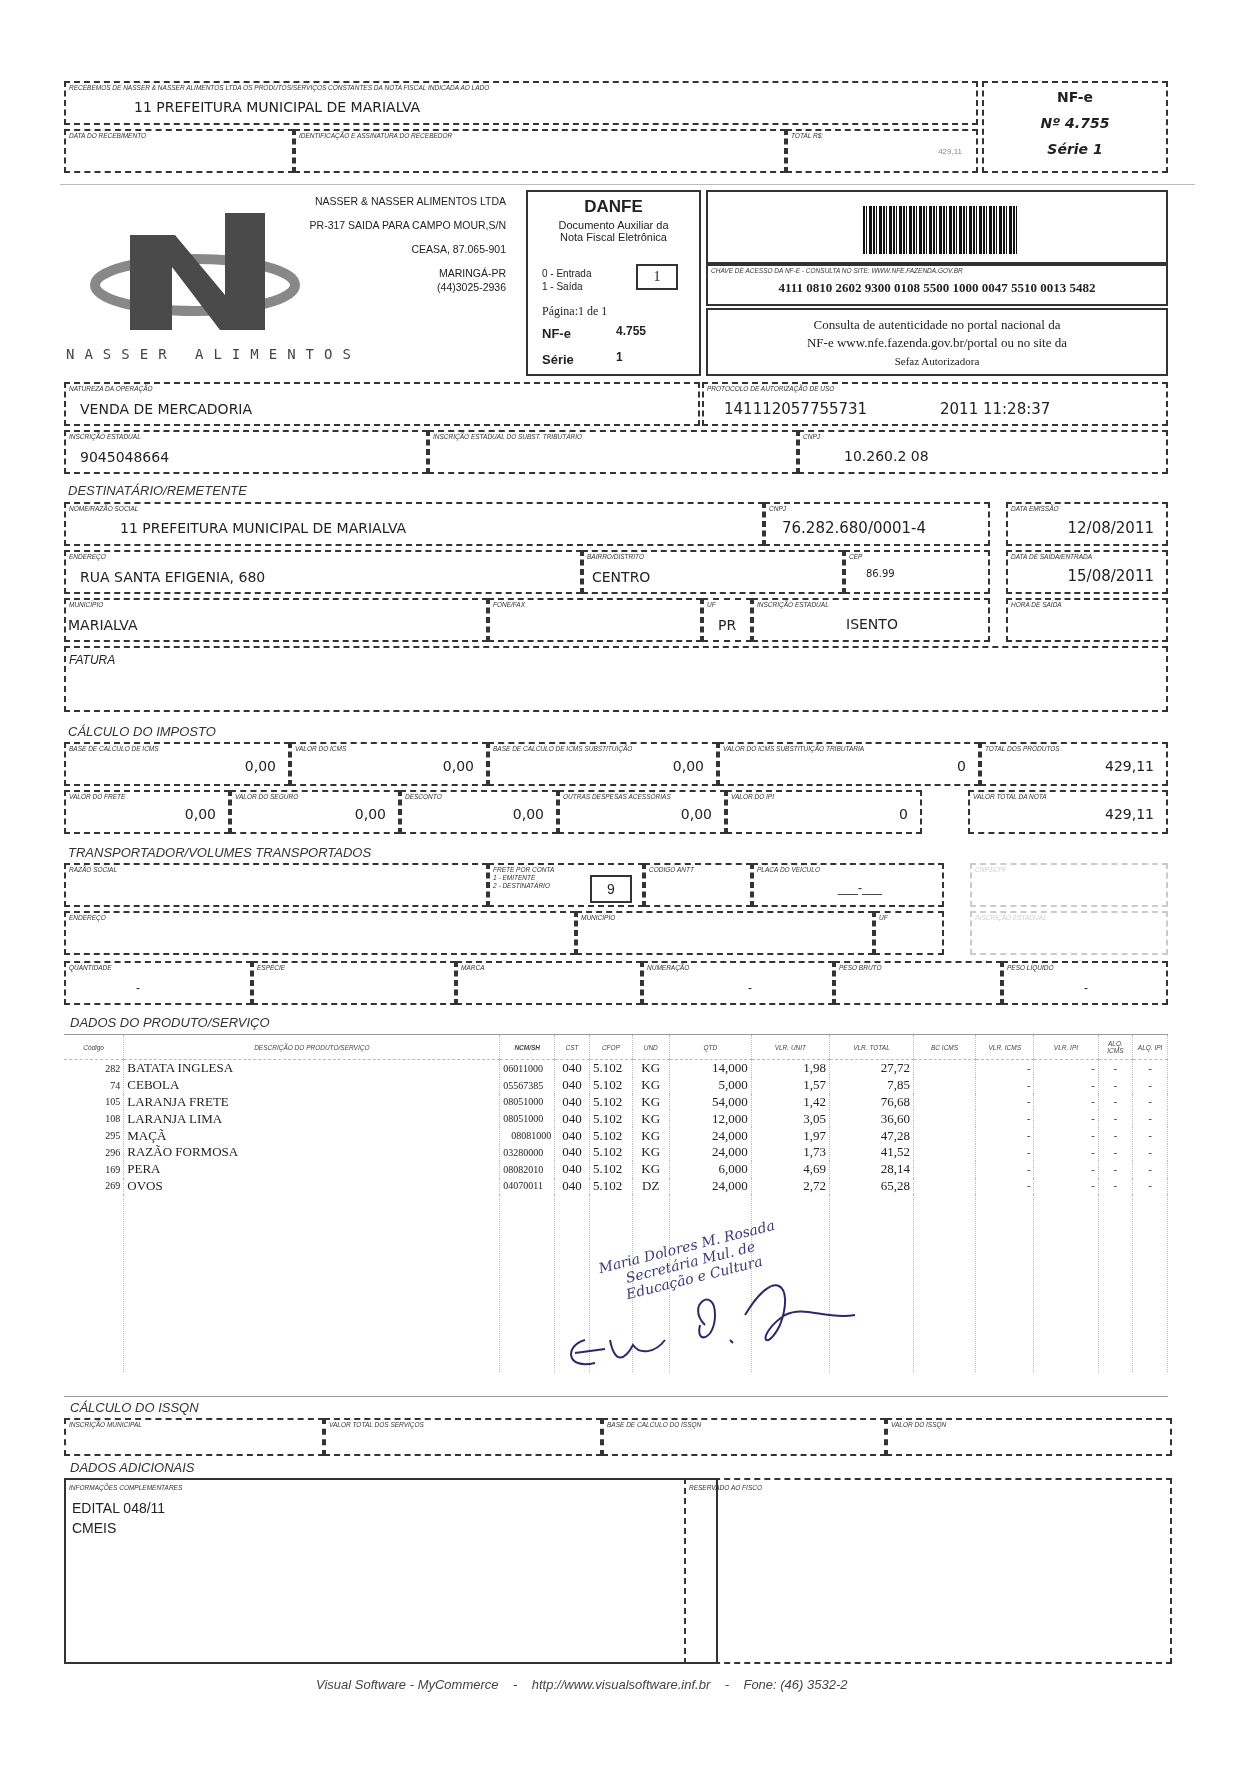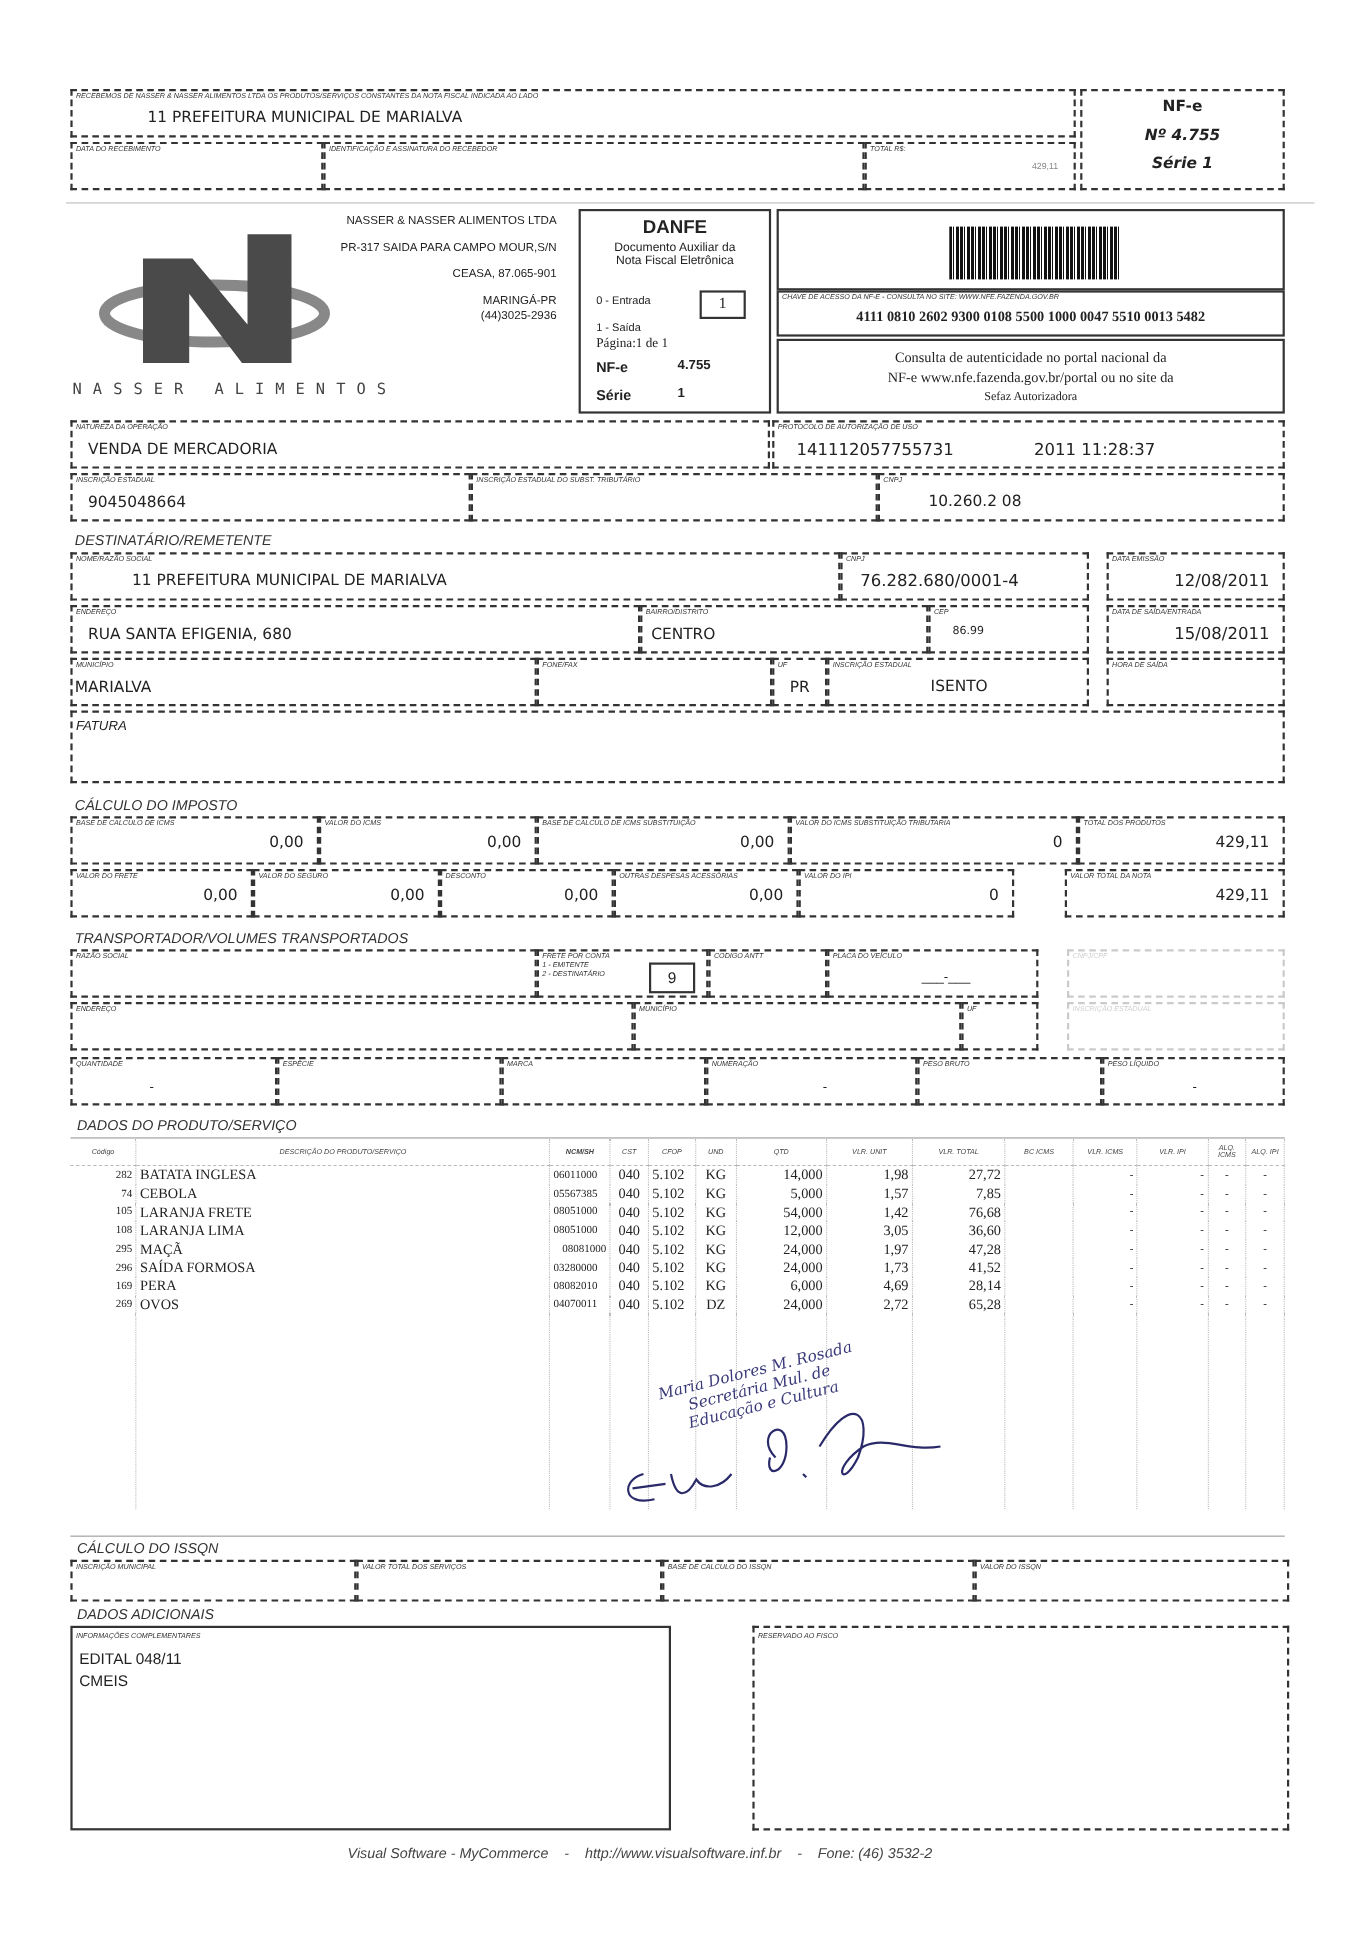--- a/index.html
+++ b/index.html
@@ -54,21 +54,21 @@
   <div style="margin-top:10px;">CEASA, 87.065-901</div>
   <div style="margin-top:10px;">MARINGÁ-PR</div>
   <div>(44)3025-2936</div>
 </div>
 
 <div class="sbox" style="left:526px;top:190px;width:175px;height:186px;">
   <div style="text-align:center;font-weight:bold;font-size:17px;margin-top:5px;">DANFE</div>
   <div style="text-align:center;font-size:11px;margin-top:2px;">Documento Auxiliar da</div>
   <div style="text-align:center;font-size:11px;">Nota Fiscal Eletrônica</div>
   <div style="position:absolute;left:14px;top:76px;font-size:10px;">0 - Entrada</div>
-  <div style="position:absolute;left:14px;top:101px;font-size:10px;">1 - Saída</div>
+  <div style="position:absolute;left:14px;top:89px;font-size:10px;">1 - Saída</div>
   <div style="position:absolute;left:108px;top:72px;width:38px;height:22px;border:2px solid #333;text-align:center;line-height:22px;font-family:'Liberation Serif',serif;font-size:14px;">1</div>
   <div style="position:absolute;left:14px;top:112px;font-family:'Liberation Serif',serif;font-size:12px;">Página:1 de 1</div>
   <div style="position:absolute;left:14px;top:134px;font-weight:bold;font-size:13px;">NF-e</div>
   <div style="position:absolute;left:88px;top:132px;font-weight:bold;font-size:12px;">4.755</div>
   <div style="position:absolute;left:14px;top:160px;font-weight:bold;font-size:13px;">Série</div>
   <div style="position:absolute;left:88px;top:158px;font-weight:bold;font-size:12px;">1</div>
 </div>
 
 <div class="sbox" style="left:706px;top:190px;width:462px;height:74px;">
   <div style="position:absolute;left:155px;top:14px;width:156px;height:48px;background:repeating-linear-gradient(90deg,#111 0 2px,#fff 2px 3px,#111 3px 4px,#fff 4px 6px,#111 6px 9px,#fff 9px 10px);"></div>
@@ -357,21 +357,21 @@
         <td class="r">1,97</td>
         <td class="r">47,28</td>
         <td class="r"></td>
         <td class="r" style="font-size: 10px;">-</td>
         <td class="r" style="font-size: 10px;">-</td>
         <td class="c" style="font-size: 10px;">-</td>
         <td class="c" style="font-size: 10px;">-</td>
       </tr>
       <tr>
         <td class="r" style="font-size: 10px;">296</td>
-        <td class="">SAÍDA FORMOSA</td>
+        <td class="">RAZÃO FORMOSA</td>
         <td class="" style="font-size: 10px;">03280000</td>
         <td class="c">040</td>
         <td class="">5.102</td>
         <td class="c">KG</td>
         <td class="r">24,000</td>
         <td class="r">1,73</td>
         <td class="r">41,52</td>
         <td class="r"></td>
         <td class="r" style="font-size: 10px;">-</td>
         <td class="r" style="font-size: 10px;">-</td>
@@ -450,21 +450,21 @@
     </div>
     <div class="dbox" style="left: 602px; top: 1418px; width: 284px; height: 38px;">
       <span class="lbl">BASE DE CALCULO DO ISSQN</span>
     </div>
     <div class="dbox" style="left: 886px; top: 1418px; width: 286px; height: 38px;">
       <span class="lbl">VALOR DO ISSQN</span>
     </div>
   </div>
 
 <div class="sect" style="left:70px;top:1460px;">DADOS ADICIONAIS</div>
-<div class="sbox" style="left:64px;top:1478px;width:546px;height:186px;">
+<div class="sbox" style="left:64px;top:1478px;width:654px;height:186px;">
   <span class="lbl" style="top:4px;">INFORMAÇÕES COMPLEMENTARES</span>
   <div style="position:absolute;left:6px;top:20px;font-size:14px;">EDITAL 048/11</div>
   <div style="position:absolute;left:6px;top:40px;font-size:14px;">CMEIS</div>
 </div>
 <div class="dbox" style="left:684px;top:1478px;width:488px;height:186px;">
   <span class="lbl" style="top:4px;">RESERVADO AO FISCO</span>
 </div>
 
 <div class="abs" style="left:316px;top:1677px;font-size:13px;font-style:italic;color:#444;white-space:pre;">Visual Software - MyCommerce    -    http://www.visualsoftware.inf.br    -    Fone: (46) 3532-2</div>
 

